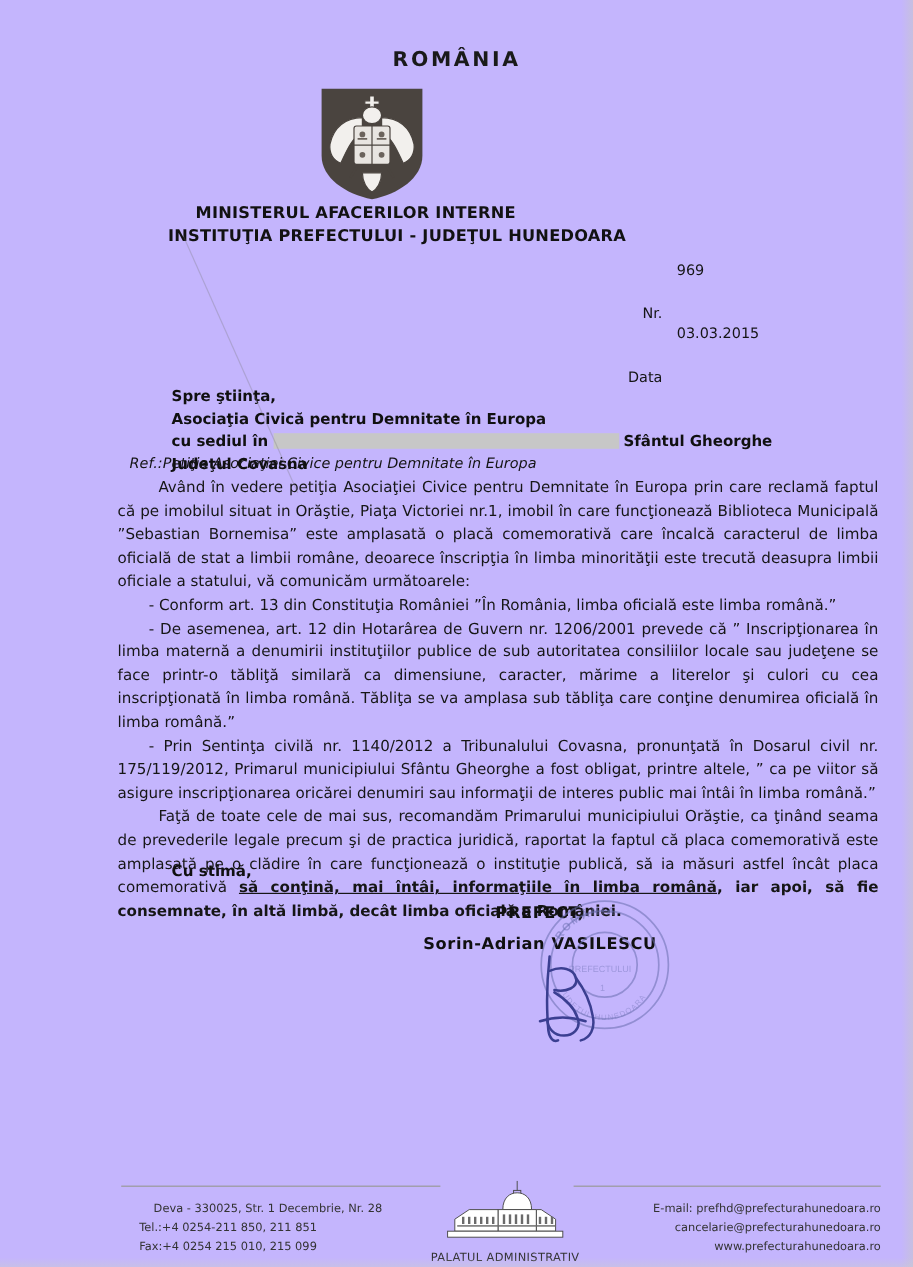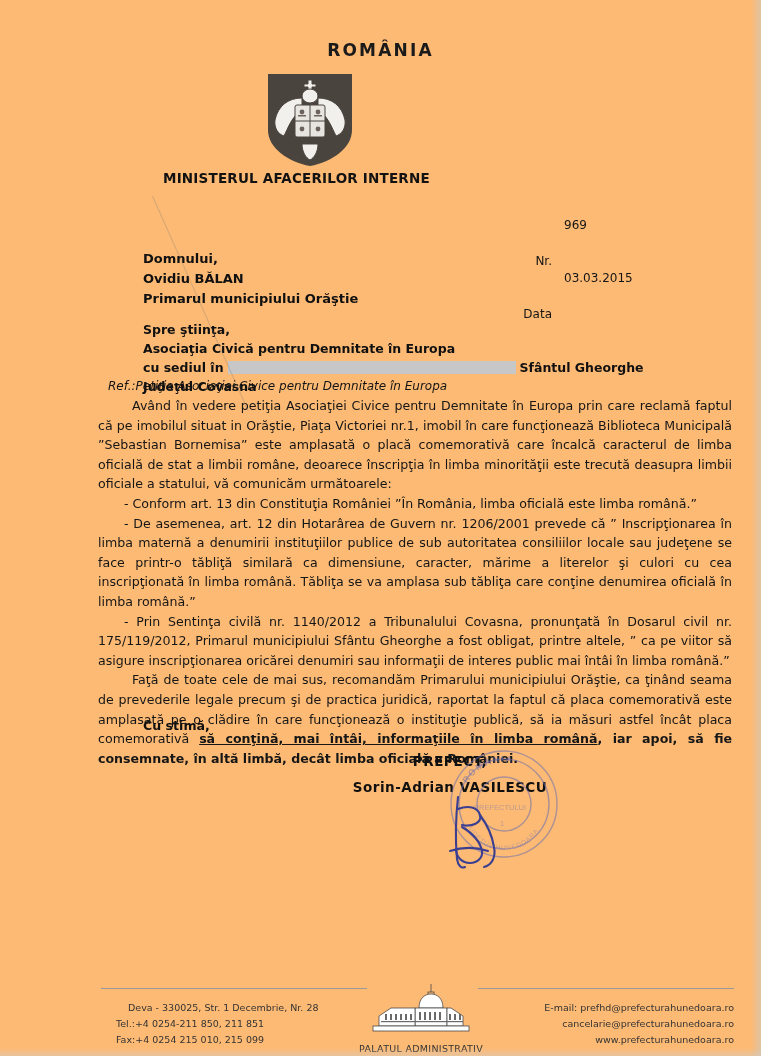--- a/index.html
+++ b/index.html
@@ -12,21 +12,21 @@
     height: 1056px;
     position: relative;
     font-family: "DejaVu Sans", "Liberation Sans", sans-serif;
     color: #111111;
     overflow: hidden;
   }
 
   .page {
     position: absolute;
     inset: 0;
-    background: #fdba74;
+    background: #c4b5fd;
     text-decoration: underline;
   }
 
   
   .scan-edge-right {
     position: absolute;
     top: 0; right: 0;
     width: 10px; height: 1056px;
     background: linear-gradient(to left, rgba(200,200,200,.55), rgba(255,255,255,0));
     pointer-events: none;
@@ -285,37 +285,33 @@
           <circle cx="60" cy="57" r="2.4"></circle>
         <path d="M40 43 h8 v1.5 h-8 z"></path>
           <path d="M56 43 h8 v1.5 h-8 z"></path>
       </g>
 
       <path d="M40 66 l-6 10 M64 66 l6 10" stroke="#4a443f" stroke-width="2" fill="none"></path>
     </svg>
   </div>
 
   <div class="ministry-line ministry-1">MINISTERUL AFACERILOR INTERNE</div>
+  <div class="ministry-line ministry-2">INSTITUŢIA PREFECTULUI - JUDEŢUL HUNEDOARA</div>
 
   <div class="meta-block">
     <div class="meta-row">
       <span class="meta-label">Nr.</span>
       <span class="meta-value">969</span>
     </div>
     <div class="meta-row">
       <span class="meta-label">Data</span>
       <span class="meta-value">03.03.2015</span>
     </div>
   </div>
 
-  <div class="addressee">
-    <div>Domnului,</div>
-    <div>Ovidiu BĂLAN</div>
-    <div>Primarul municipiului Orăştie</div>
-  </div>
 
   <div class="cc-block">
     <div>Spre ştiinţa,</div>
     <div>Asociaţia Civică pentru Demnitate în Europa</div>
     <div class="redacted-line">
       <span>cu sediul în</span><span class="redaction-bar"></span><span>Sfântul Gheorghe</span>
     </div>
     <div>Judeţul Covasna</div>
   </div>
 

